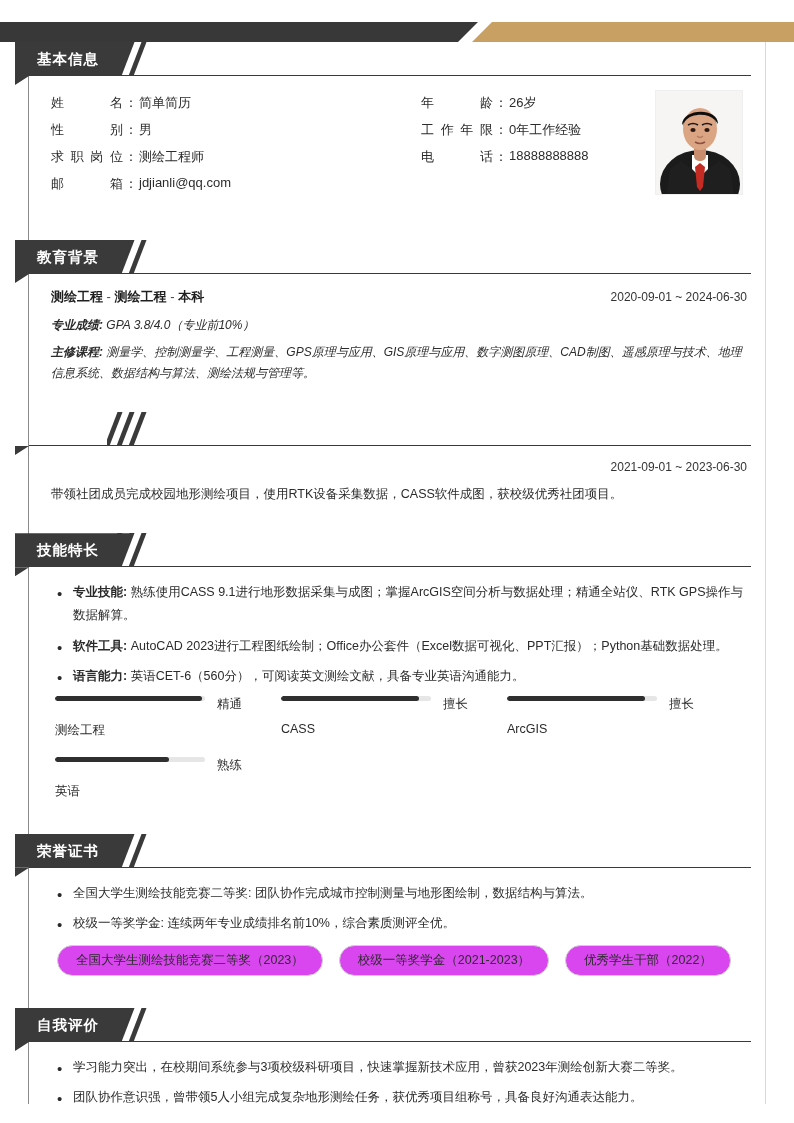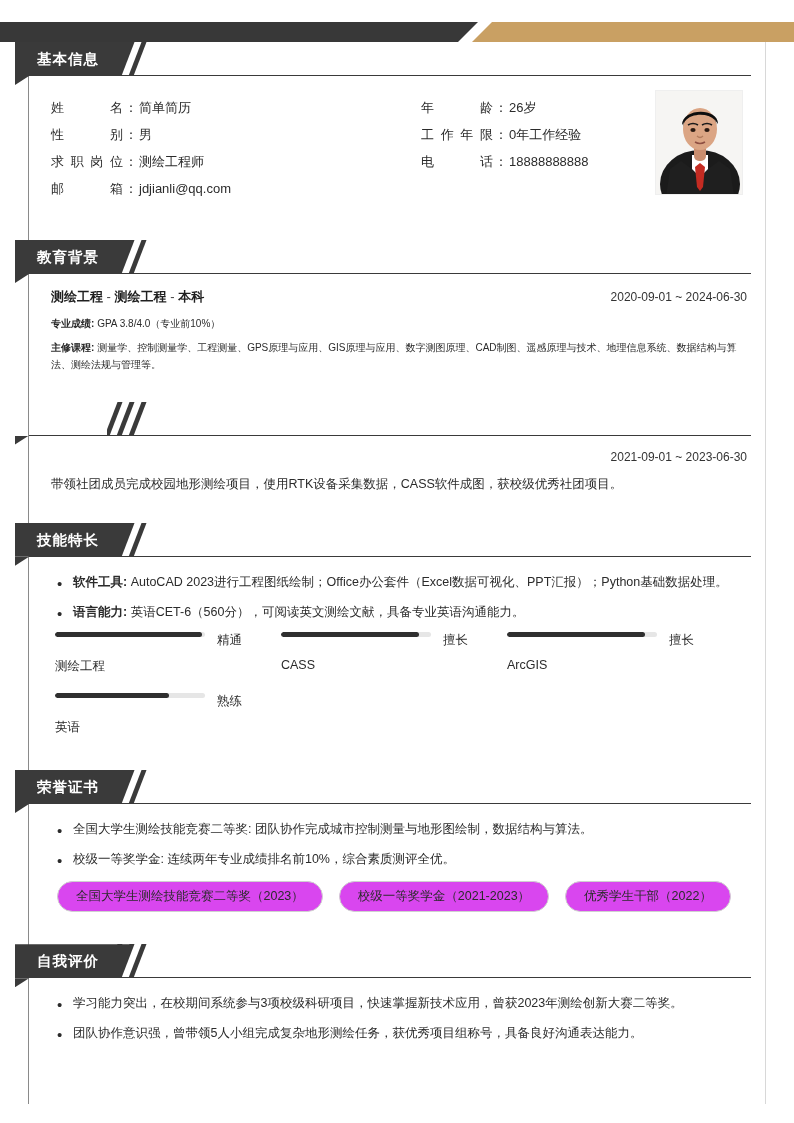--- a/index.html
+++ b/index.html
@@ -112,21 +112,21 @@
     background: #3a3a3a;
     z-index: 1;
   }
   .sec-body { padding: 14px 18px 14px 22px; }
 
   
   .info-wrap { display: flex; position: relative; padding-top: 4px; }
   .info-col { font-size: 13px; }
   .info-col.left { width: 370px; }
   .info-col.right { width: 250px; }
-  .info-row { display: flex; align-items: center; height: 27px; }
+  .info-row { display: flex; align-items: flex-start; height: 27px; }
   .lab {
     display: inline-block;
     width: 72px;
     text-align: justify;
     text-align-last: justify;
     font-size: 13px;
     color: #2b2b2b;
   }
   .colon { width: 16px; text-align: center; }
   .val { font-size: 13px; color: #2b2b2b; }
@@ -137,21 +137,21 @@
     border: 1px solid #efefef;
     background: #f7f7f5;
     overflow: hidden;
   }
 
   
   .edu-top { display: flex; justify-content: space-between; align-items: baseline; }
   .edu-title { font-size: 13px; font-weight: bold; color: #1f1f1f; }
   .edu-title .sep { font-weight: normal; color: #444; }
   .date { font-size: 12px; color: #333; }
-  .kv { font-size: 10px; margin-top: 9px; line-height: 1.75; }
+  .kv { font-size: 12px; margin-top: 9px; line-height: 1.75; font-style: italic; }
   .kv b { font-weight: bold; }
 
   
   .date-right { text-align: right; font-size: 12px; color: #333; }
   .para { font-size: 12.5px; margin-top: 10px; line-height: 1.7; }
 
   
   ul.bullets { list-style: none; margin: 0; padding: 0; }
   ul.bullets li {
     position: relative;
@@ -335,20 +335,24 @@
         <div class="stripes" style="left:92px">
             <i></i>
             <i></i>
             <i></i>
           </div>
         <div class="sec-rule"></div>
       </div>
       <div class="sec-body">
         <ul class="bullets">
           <li>
+            <b>专业技能:</b>
+            <span>熟练使用CASS 9.1进行地形数据采集与成图；掌握ArcGIS空间分析与数据处理；精通全站仪、RTK GPS操作与数据解算。</span>
+          </li>
+          <li>
             <b>软件工具:</b>
             <span>AutoCAD 2023进行工程图纸绘制；Office办公套件（Excel数据可视化、PPT汇报）；Python基础数据处理。</span>
           </li>
           <li>
             <b>语言能力:</b>
             <span>英语CET-6（560分），可阅读英文测绘文献，具备专业英语沟通能力。</span>
           </li>
         </ul>
 
         <div class="bars">

